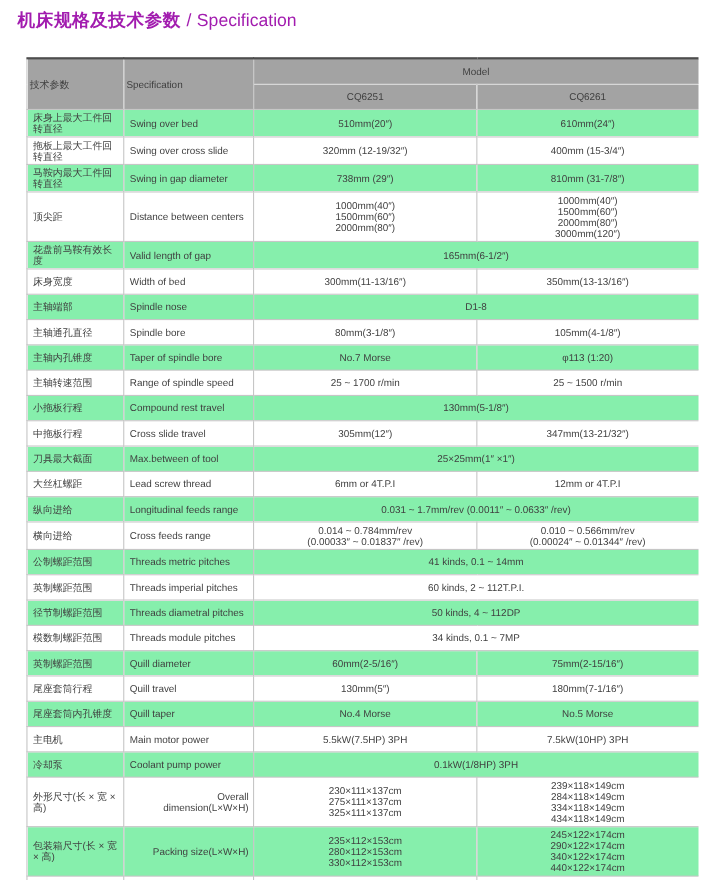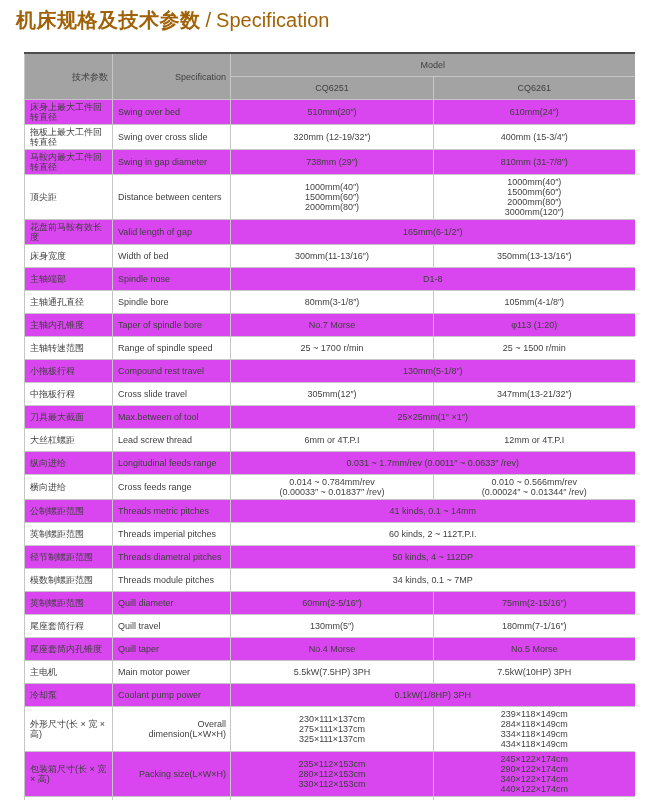--- a/index.html
+++ b/index.html
@@ -5,21 +5,21 @@
   html, body { margin: 0; padding: 0; background: #ffffff; }
   body {
     width: 654px; height: 800px; overflow: hidden;
     font-family: "Liberation Sans", "DejaVu Sans", sans-serif;
     color: #3f3f3f;
     -webkit-font-smoothing: antialiased;
   }
   .page { padding: 10px 0 0 14px; }
   .title {
     margin: 0; padding: 0 0 0 2px;
-    font-size: 20px; color: #a16207; line-height: 20px;
+    font-size: 16px; color: #a21caf; line-height: 20px;
   }
   .title .zh { font-weight: bold; letter-spacing: 0.5px; }
   .title .sep { font-weight: normal; margin: 0 5px; }
   .title .en { font-weight: normal; }
 
   table.spec {
     border-collapse: collapse;
     table-layout: fixed;
     width: 610px;
     margin: 22px 0 0 10px;
@@ -32,28 +32,28 @@
     font-size: 9px;
     line-height: 10px;
     font-weight: normal;
     color: #3f3f3f;
     padding: 2px 4px;
     vertical-align: middle;
     overflow: hidden;
   }
   th:last-child, td:last-child { border-right: none; }
   thead th { background: #a3a3a3; height: 18px; }
-  th.h-param, th.h-spec { text-align: right; padding-left: 18px; }
+  th.h-param, th.h-spec { text-align: left; padding-left: 2px; }
   th.h-model, th.h-model-name { text-align: center; }
   tbody td { height: 18px; }
   td.zh { text-align: left; padding-left: 5px; padding-right: 2px; }
   td.en { text-align: left; padding-left: 5px; }
   td.val { text-align: center; white-space: pre-line; }
   td.center { text-align: right; padding-left: 18px; }
-  tr.stripe td { background: #d946ef; }
+  tr.stripe td { background: #86efac; }
   tr.plain td { background: #ffffff; }
 </style>
 </head>
 <body>
 
 <div class="page">
   <h1 class="title"><span class="zh">机床规格及技术参数</span><span class="sep">/</span><span class="en">Specification</span></h1>
 
   <table class="spec">
     <colgroup>

